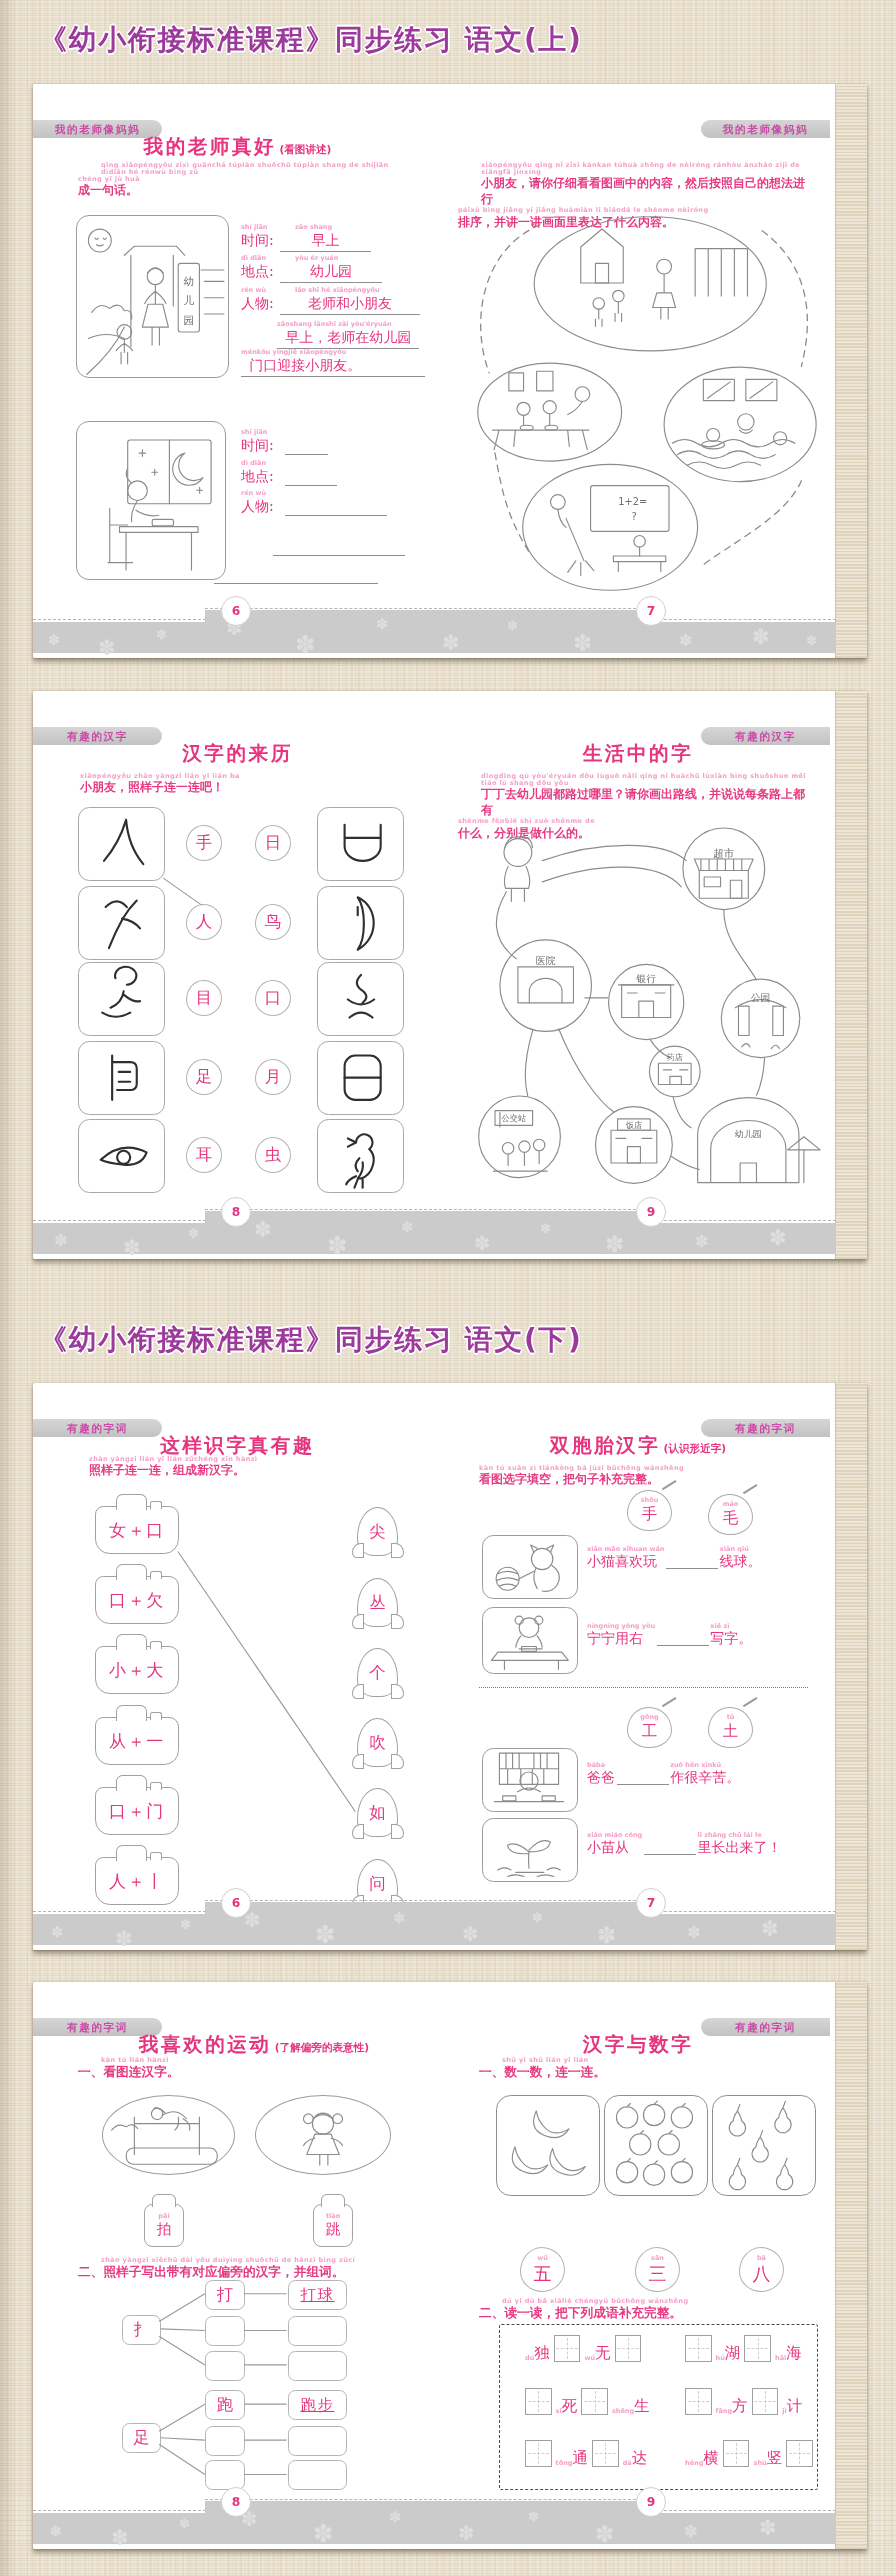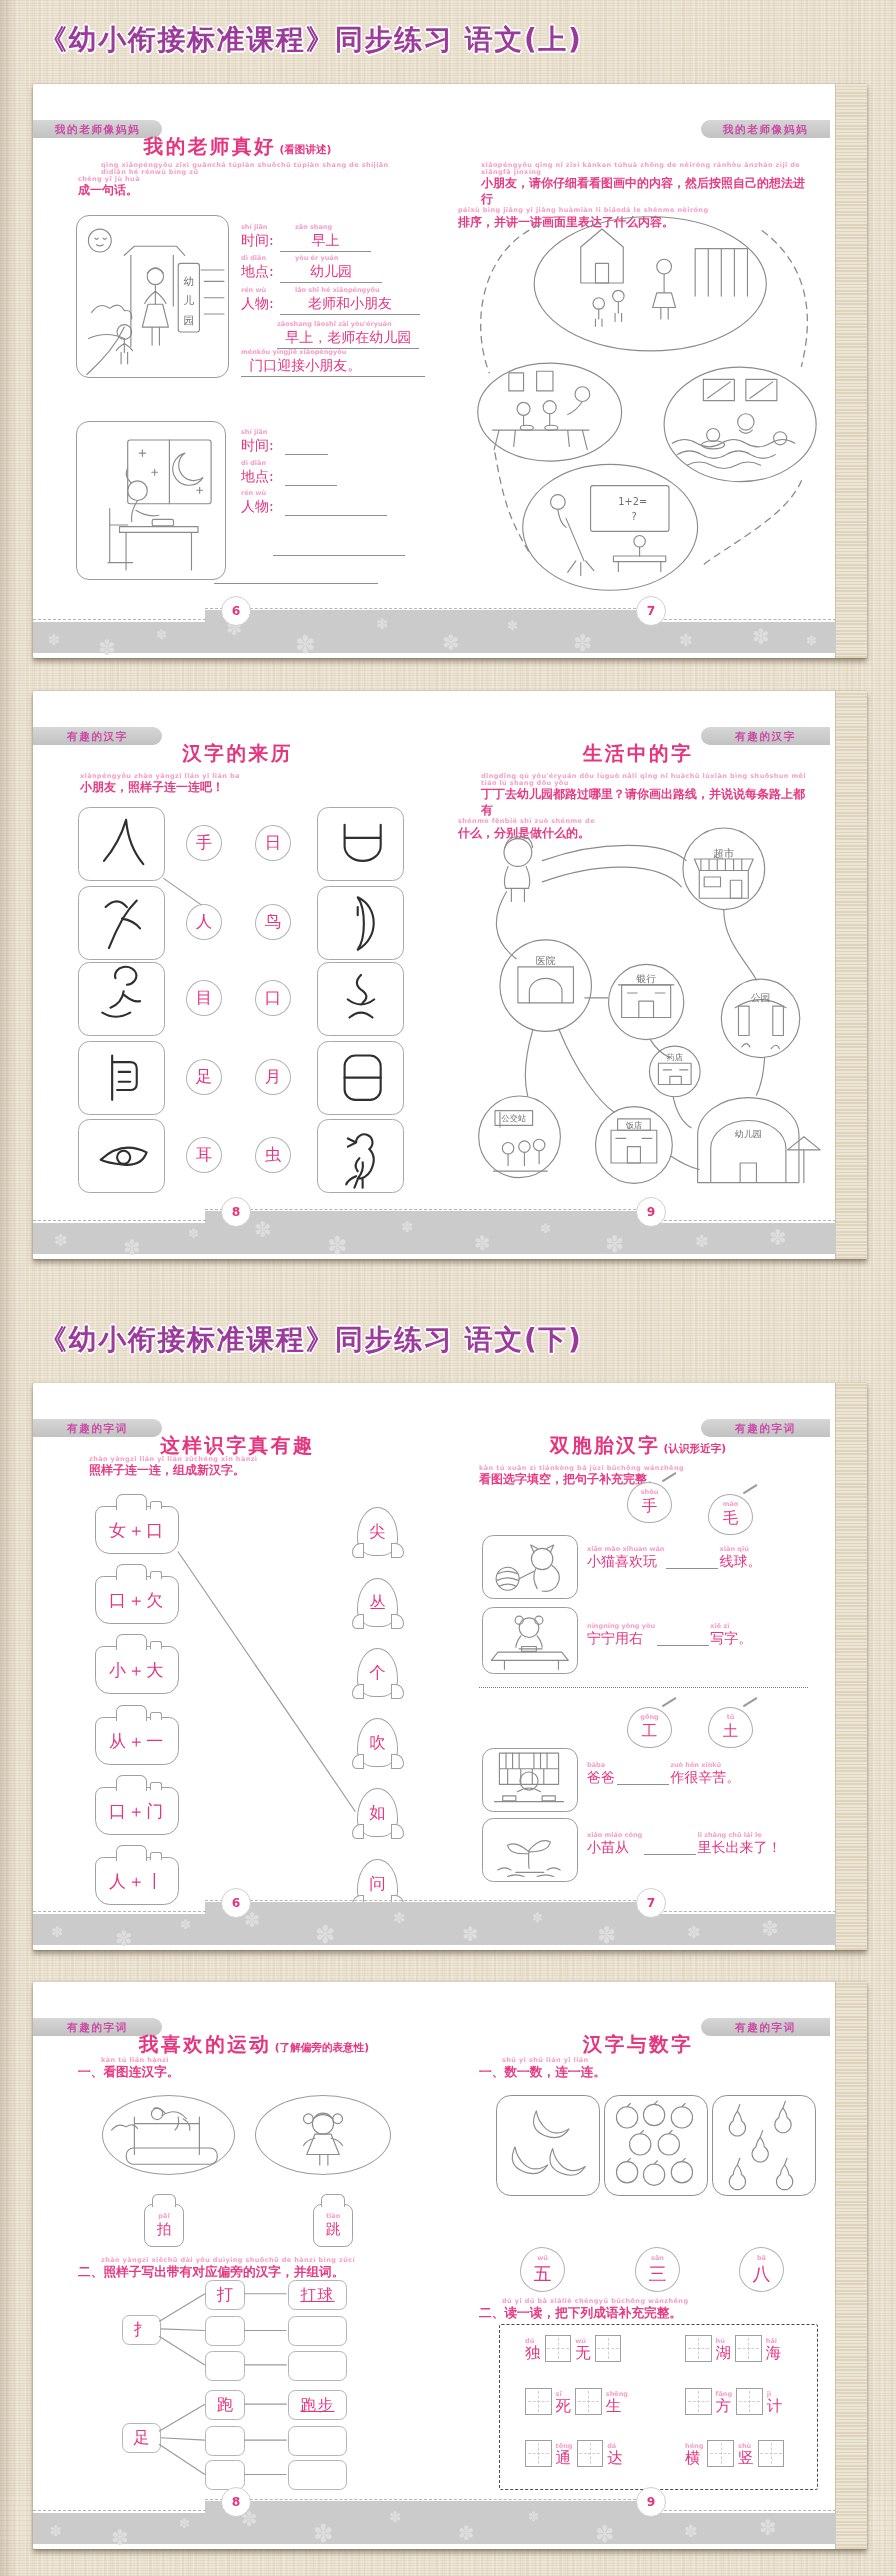--- a/index.html
+++ b/index.html
@@ -69,21 +69,21 @@
   .vase .ch{font-size:14.7px;}
   .rbox,.cbox,.wbox{position:absolute;border:1.3px solid #b5b5b5;border-radius:7.4px;background:#fff;display:flex;align-items:center;justify-content:center;}
   .rbox{width:37px;height:28px;}
   .cbox{width:38px;height:28px;}
   .wbox{width:57px;height:28px;}
   .rbox span,.cbox span{font-size:16.4px;}
   .wbox span{font-size:15.5px;letter-spacing:1.6px;text-decoration:underline;}
   .fruitbox{position:absolute;width:102px;height:99px;border:1.5px solid #8f8f8f;border-radius:14.7px;background:#fff;}
   .dbox{position:absolute;border:1.6px dashed #4a4a4a;border-radius:2.5px;}
   .idiom{position:absolute;display:flex;align-items:flex-end;gap:4.1px;}
-  .cu{display:flex;flex-direction:column;align-items:flex-start;}
+  .cu{display:flex;flex-direction:row;align-items:flex-end;}
   .cu .ch{font-size:15.5px;line-height:1.1;}
   .tzg{width:24.5px;height:24.5px;border:1.3px solid #9f9f9f;background:#fff;position:relative;margin-bottom:0.8px;}
   .tzg::before{content:'';position:absolute;left:50%;top:1.6px;bottom:1.6px;border-left:0.8px dashed #d0d0d0;}
   .tzg::after{content:'';position:absolute;top:50%;left:1.6px;right:1.6px;border-top:0.8px dashed #d0d0d0;}
   .footer{position:absolute;left:0;width:803px;bottom:4.9px;height:43px;}
   .band-low{position:absolute;top:11.4px;left:0;right:0;bottom:0;background:#cbcbcb;}
   .band-high{position:absolute;top:0;left:172px;width:446px;bottom:0;background:#cbcbcb;}
   .fdash{position:absolute;border-top:1.6px dashed #b5b5b5;}
   .fd1{top:9px;left:0;width:173px;}
   .fd2{top:-2.5px;left:172px;width:446px;}
@@ -505,21 +505,21 @@
     </svg>
 
     <div class="ttl ttl-r">
       <span class="t1">双胞胎汉字</span><span class="t2">(认识形近字)</span>
     </div>
     <div class="inst" style="left:446px;top:82px;width:343px">
       <span class="ipy">kàn tú xuǎn zì tiánkòng bǎ jùzi bǔchōng wánzhěng</span>
       <span class="il">看图选字填空，把句子补充完整。</span>
     </div>
 
-    <div class="fp" style="left:594px;top:99px">
+    <div class="fp" style="left:594px;top:107px">
       <span class="fpy">shǒu</span>
         <span class="ch kai pk">手</span>
     </div>
     <div class="fp" style="left:675px;top:111px">
       <span class="fpy">máo</span>
         <span class="ch kai pk">毛</span>
     </div>
 
     <div class="iimg" style="left:449px;top:152px;height:62px">
       <svg width="92" height="60" viewBox="0 0 112 73">

